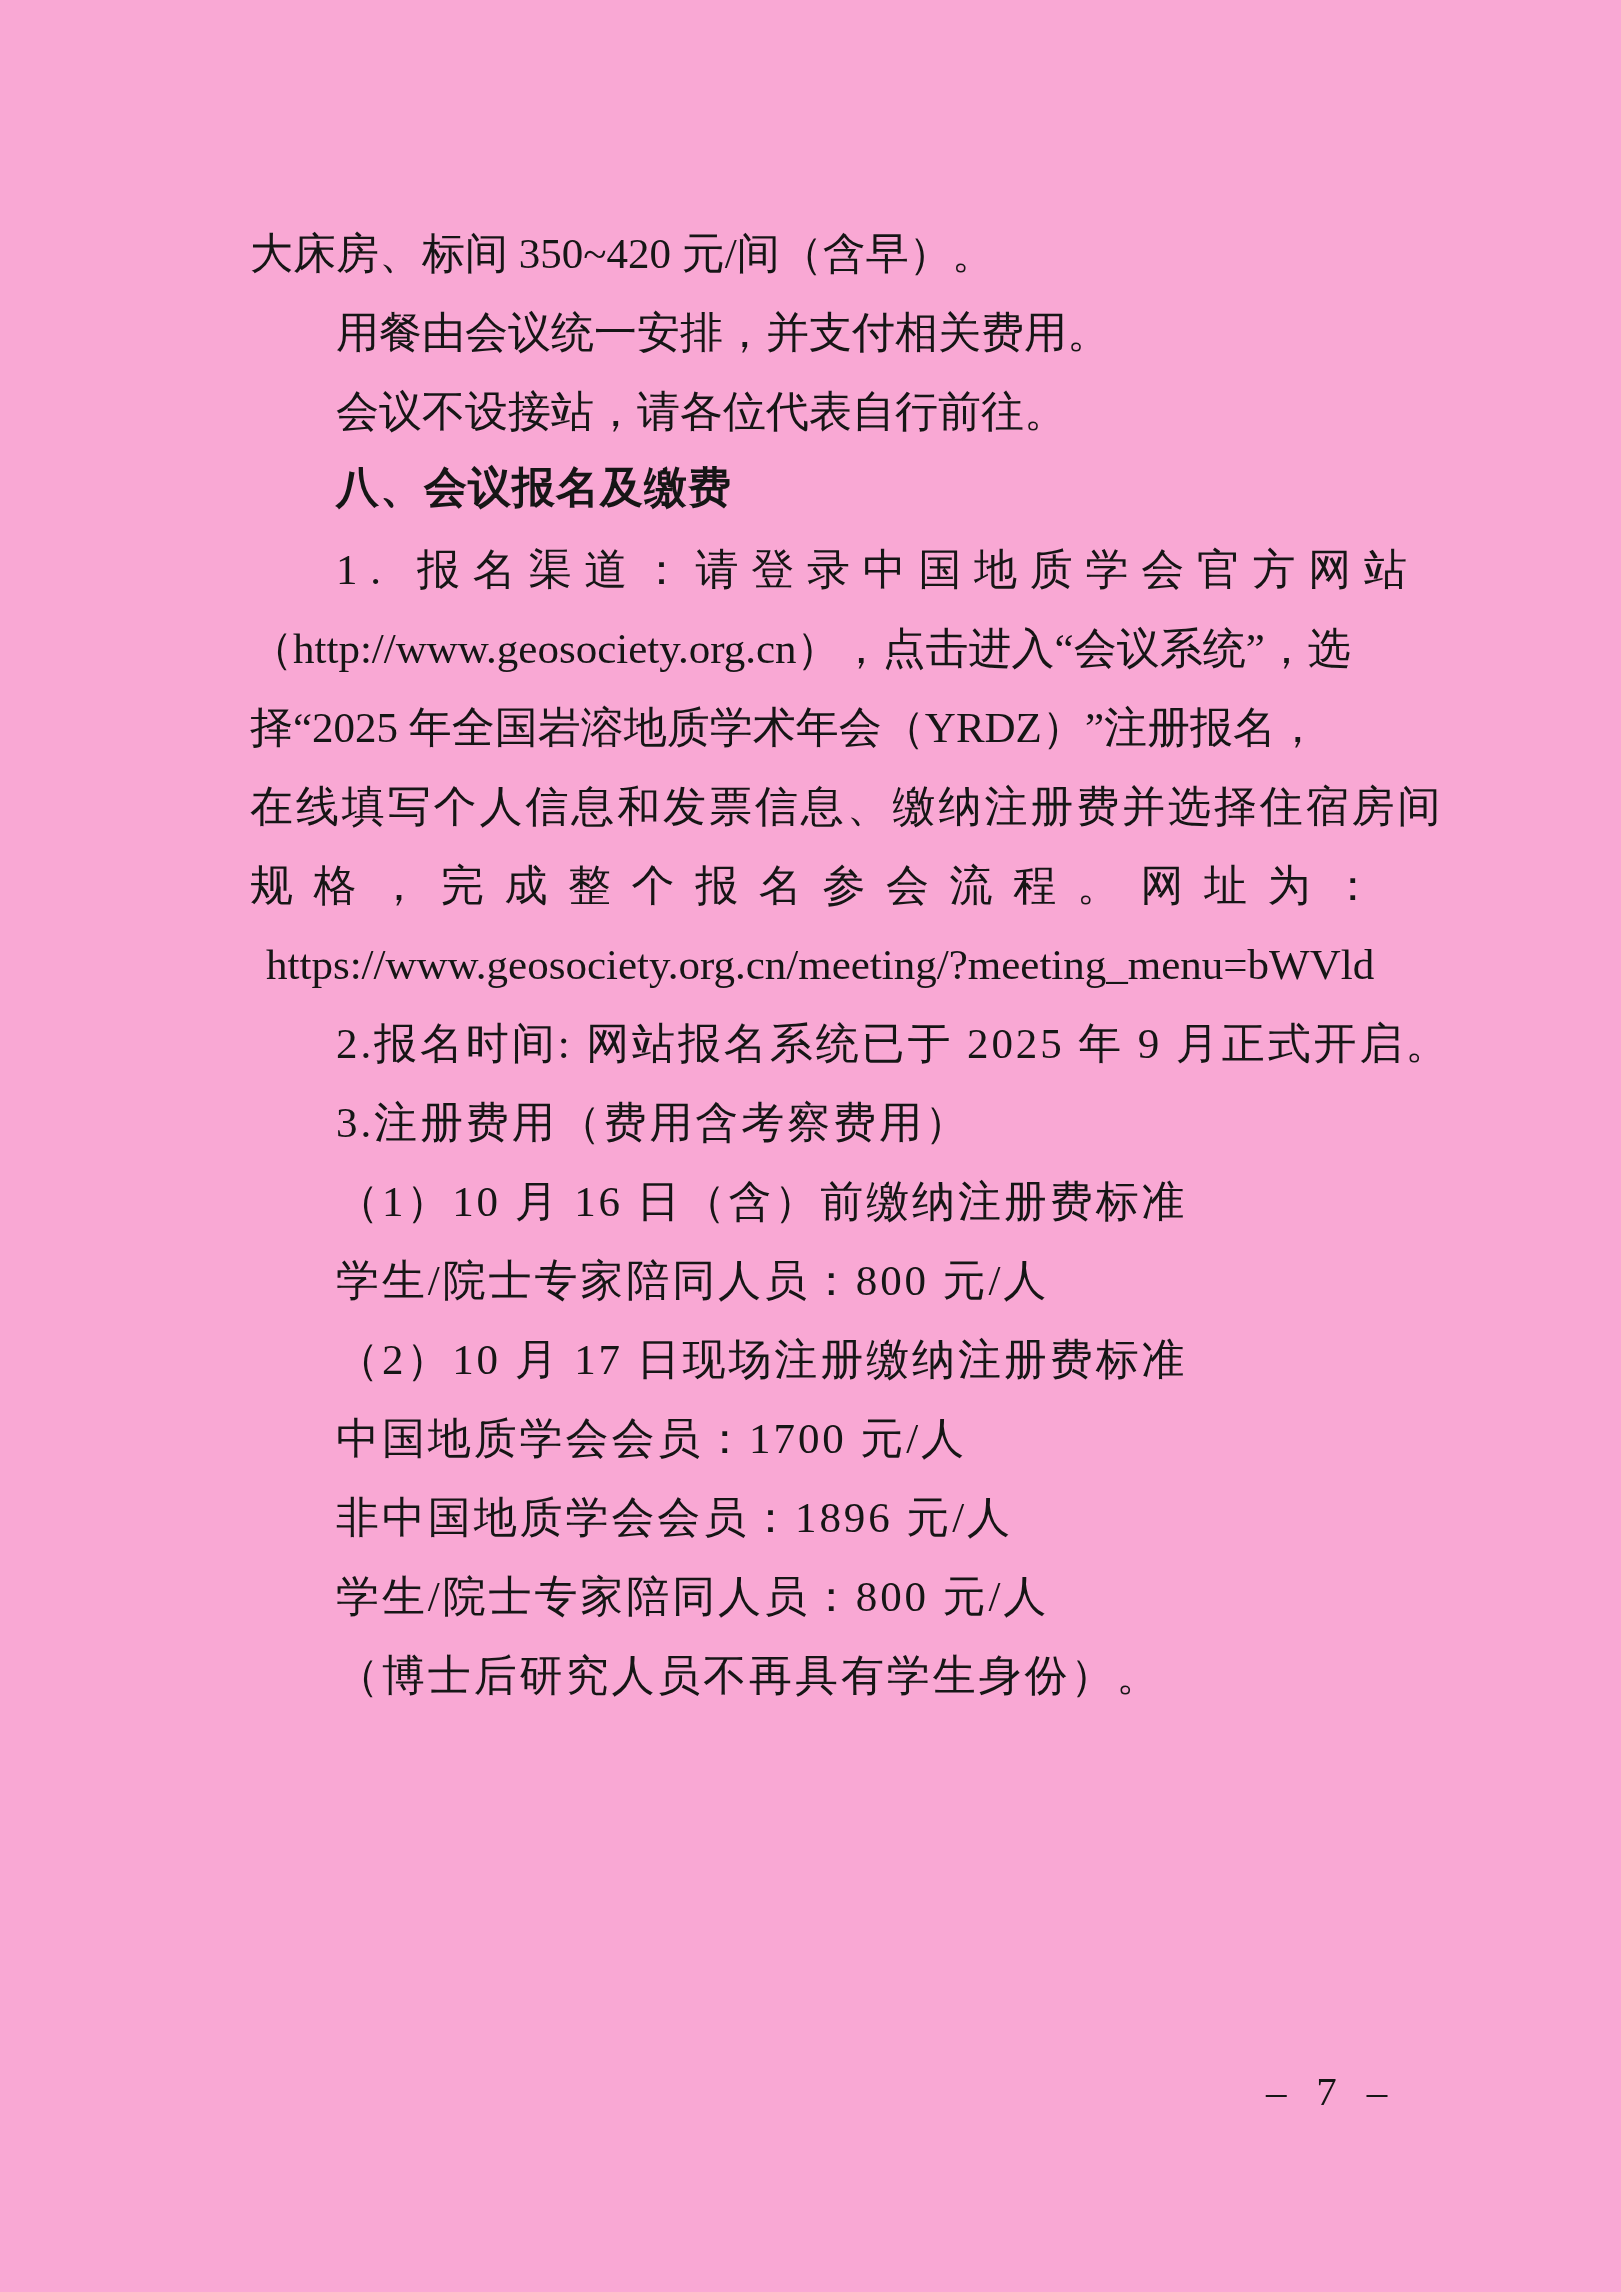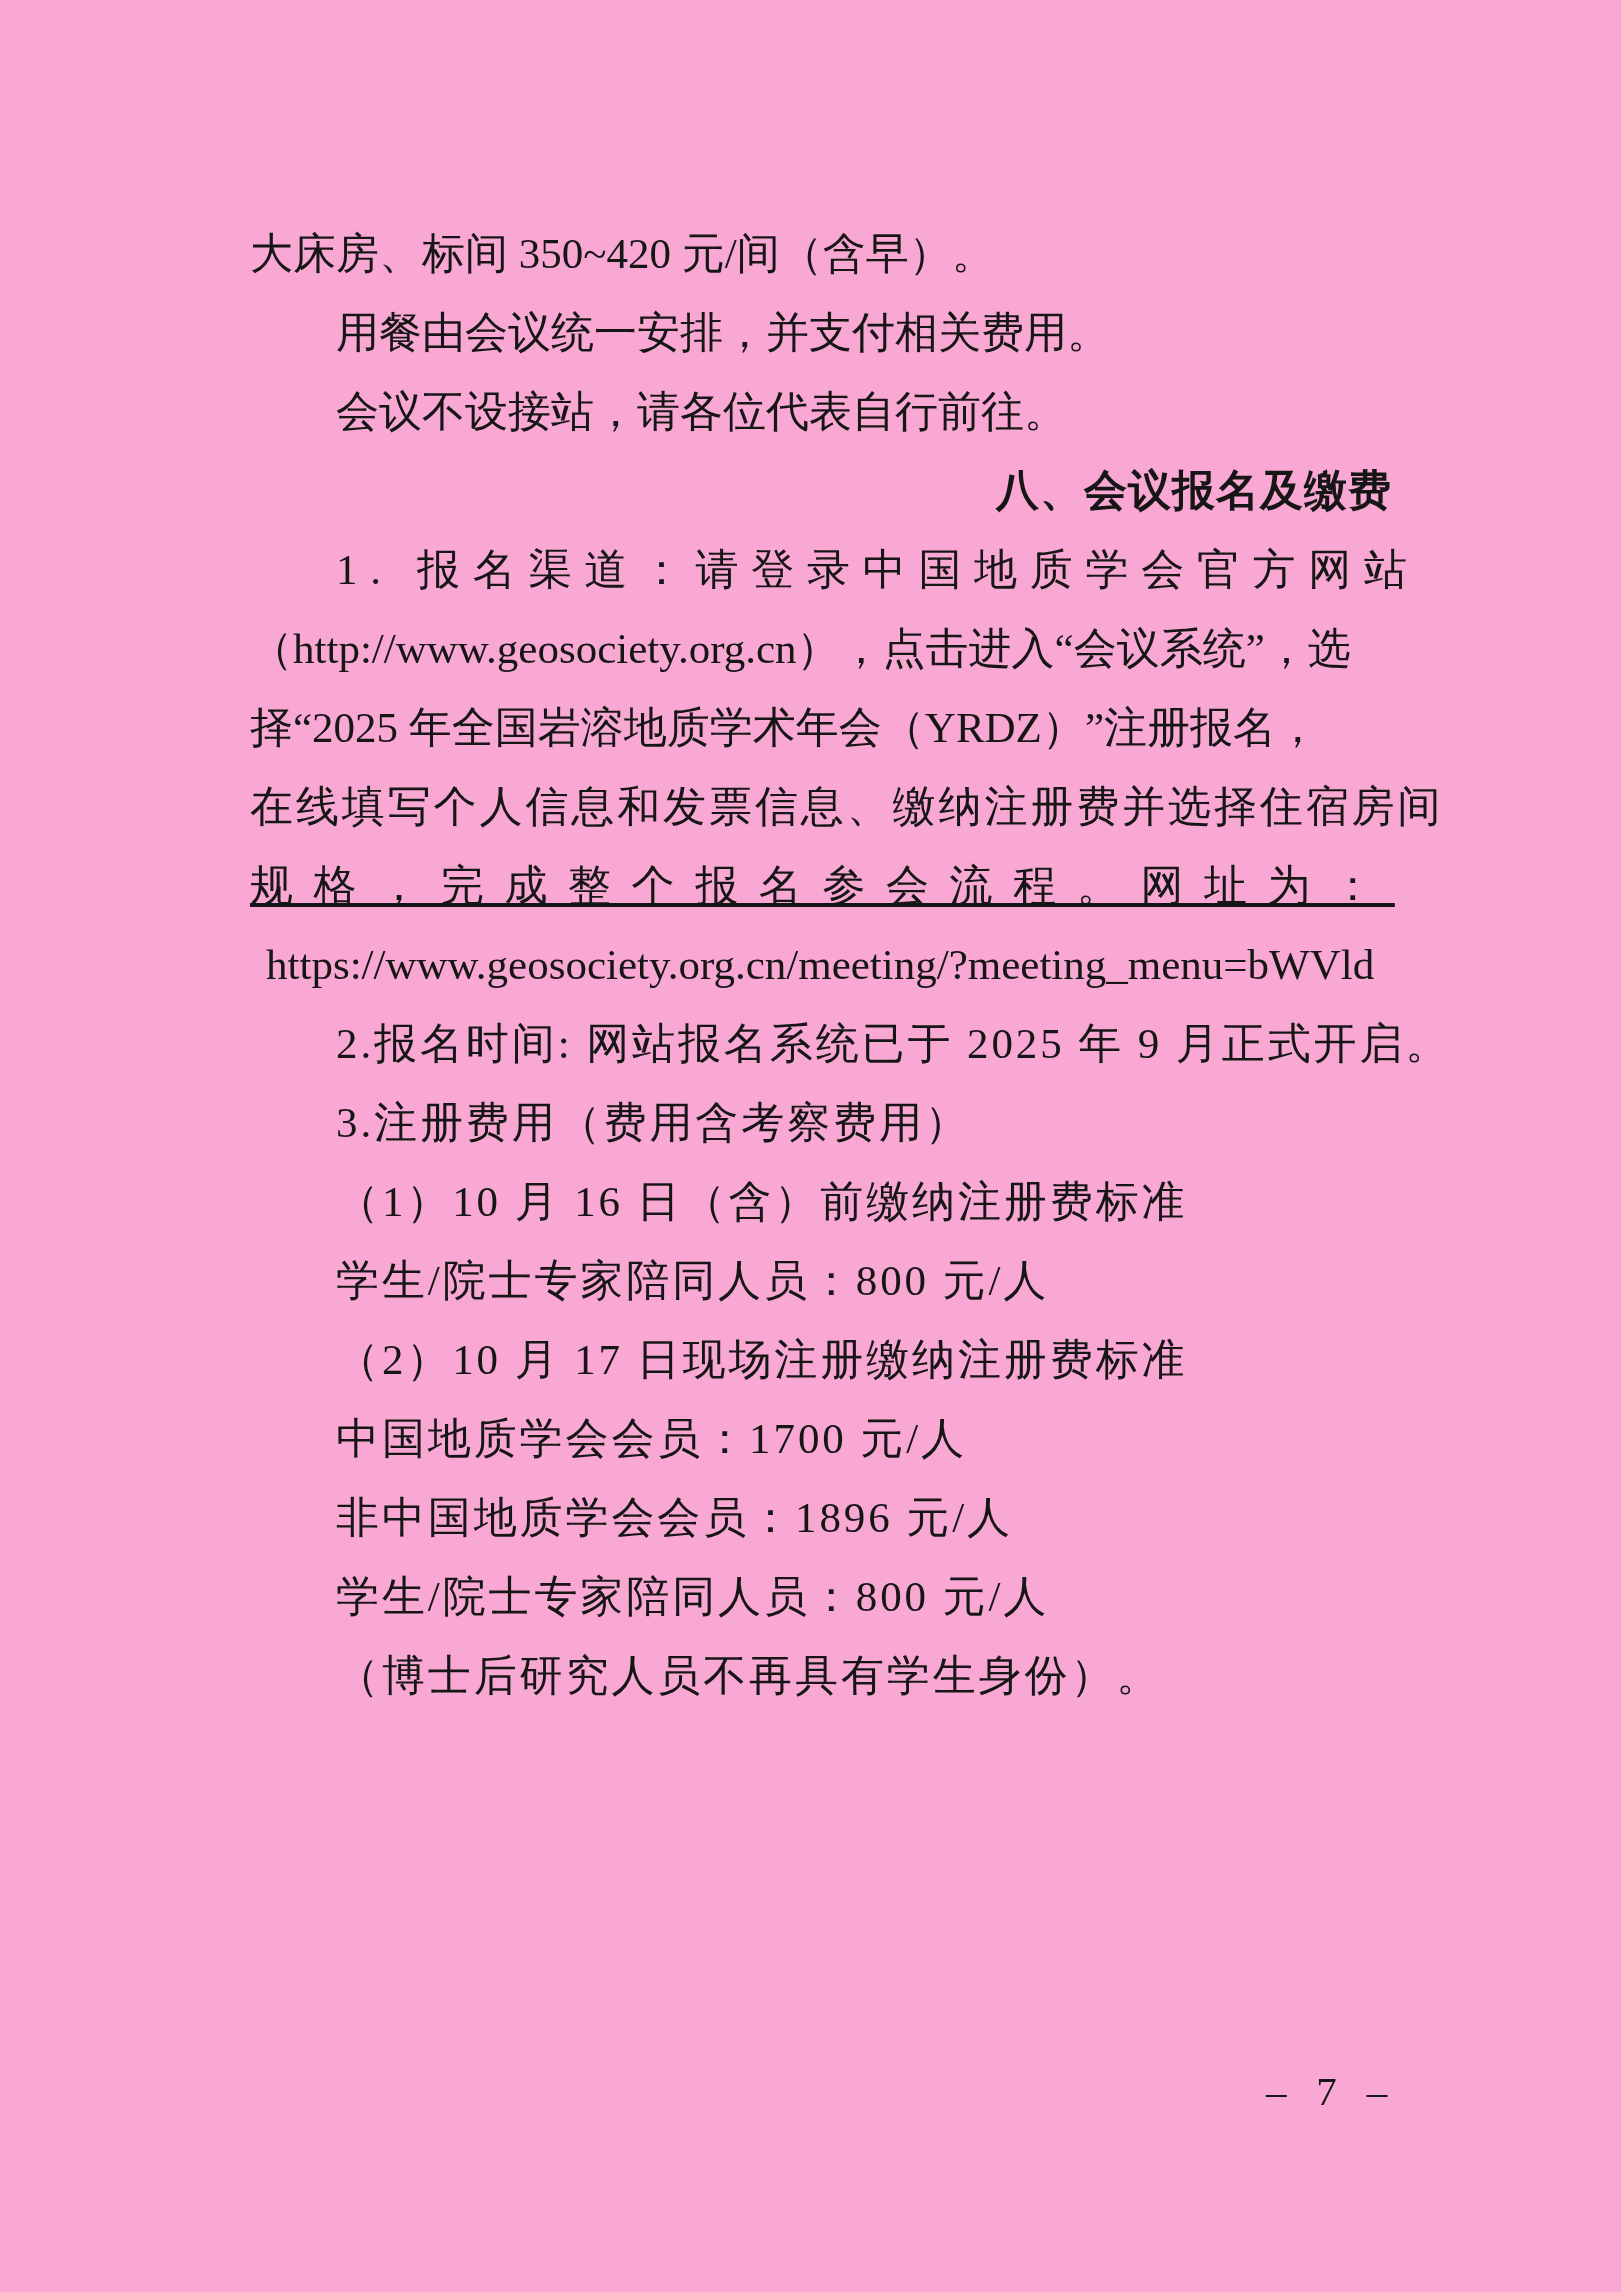--- a/index.html
+++ b/index.html
@@ -27,39 +27,37 @@
     line-height: 79px;
     font-size: 43px;
     font-family: "Liberation Serif", "DejaVu Serif", serif;
     white-space: nowrap;
     font-weight: 400;
   }
   .indent {
     padding-left: 86px;
   }
   .heading {
-    font-family: Liberation Sans, sans-serif;
+    font-family: Liberation Mono, monospace;
     font-weight: 700;
     letter-spacing: 1px;
-    text-align: right;
   }
   .url {
     font-family: "Liberation Serif", "DejaVu Serif", serif;
     margin-left: 16px;
   }
   .sp-slight {
     letter-spacing: 2.9px;
   }
   .sp-wide {
     letter-spacing: 12.7px;
     text-align: center;
   }
   .sp-wider {
     letter-spacing: 20.6px;
-    text-decoration: underline;
   }
   .page-number {
     position: absolute;
     top: 2062px;
     left: 1266px;
     font-size: 41px;
     line-height: 59px;
     font-family: "Liberation Serif", "DejaVu Serif", serif;
     letter-spacing: 9.8px;
     color: #161616;

